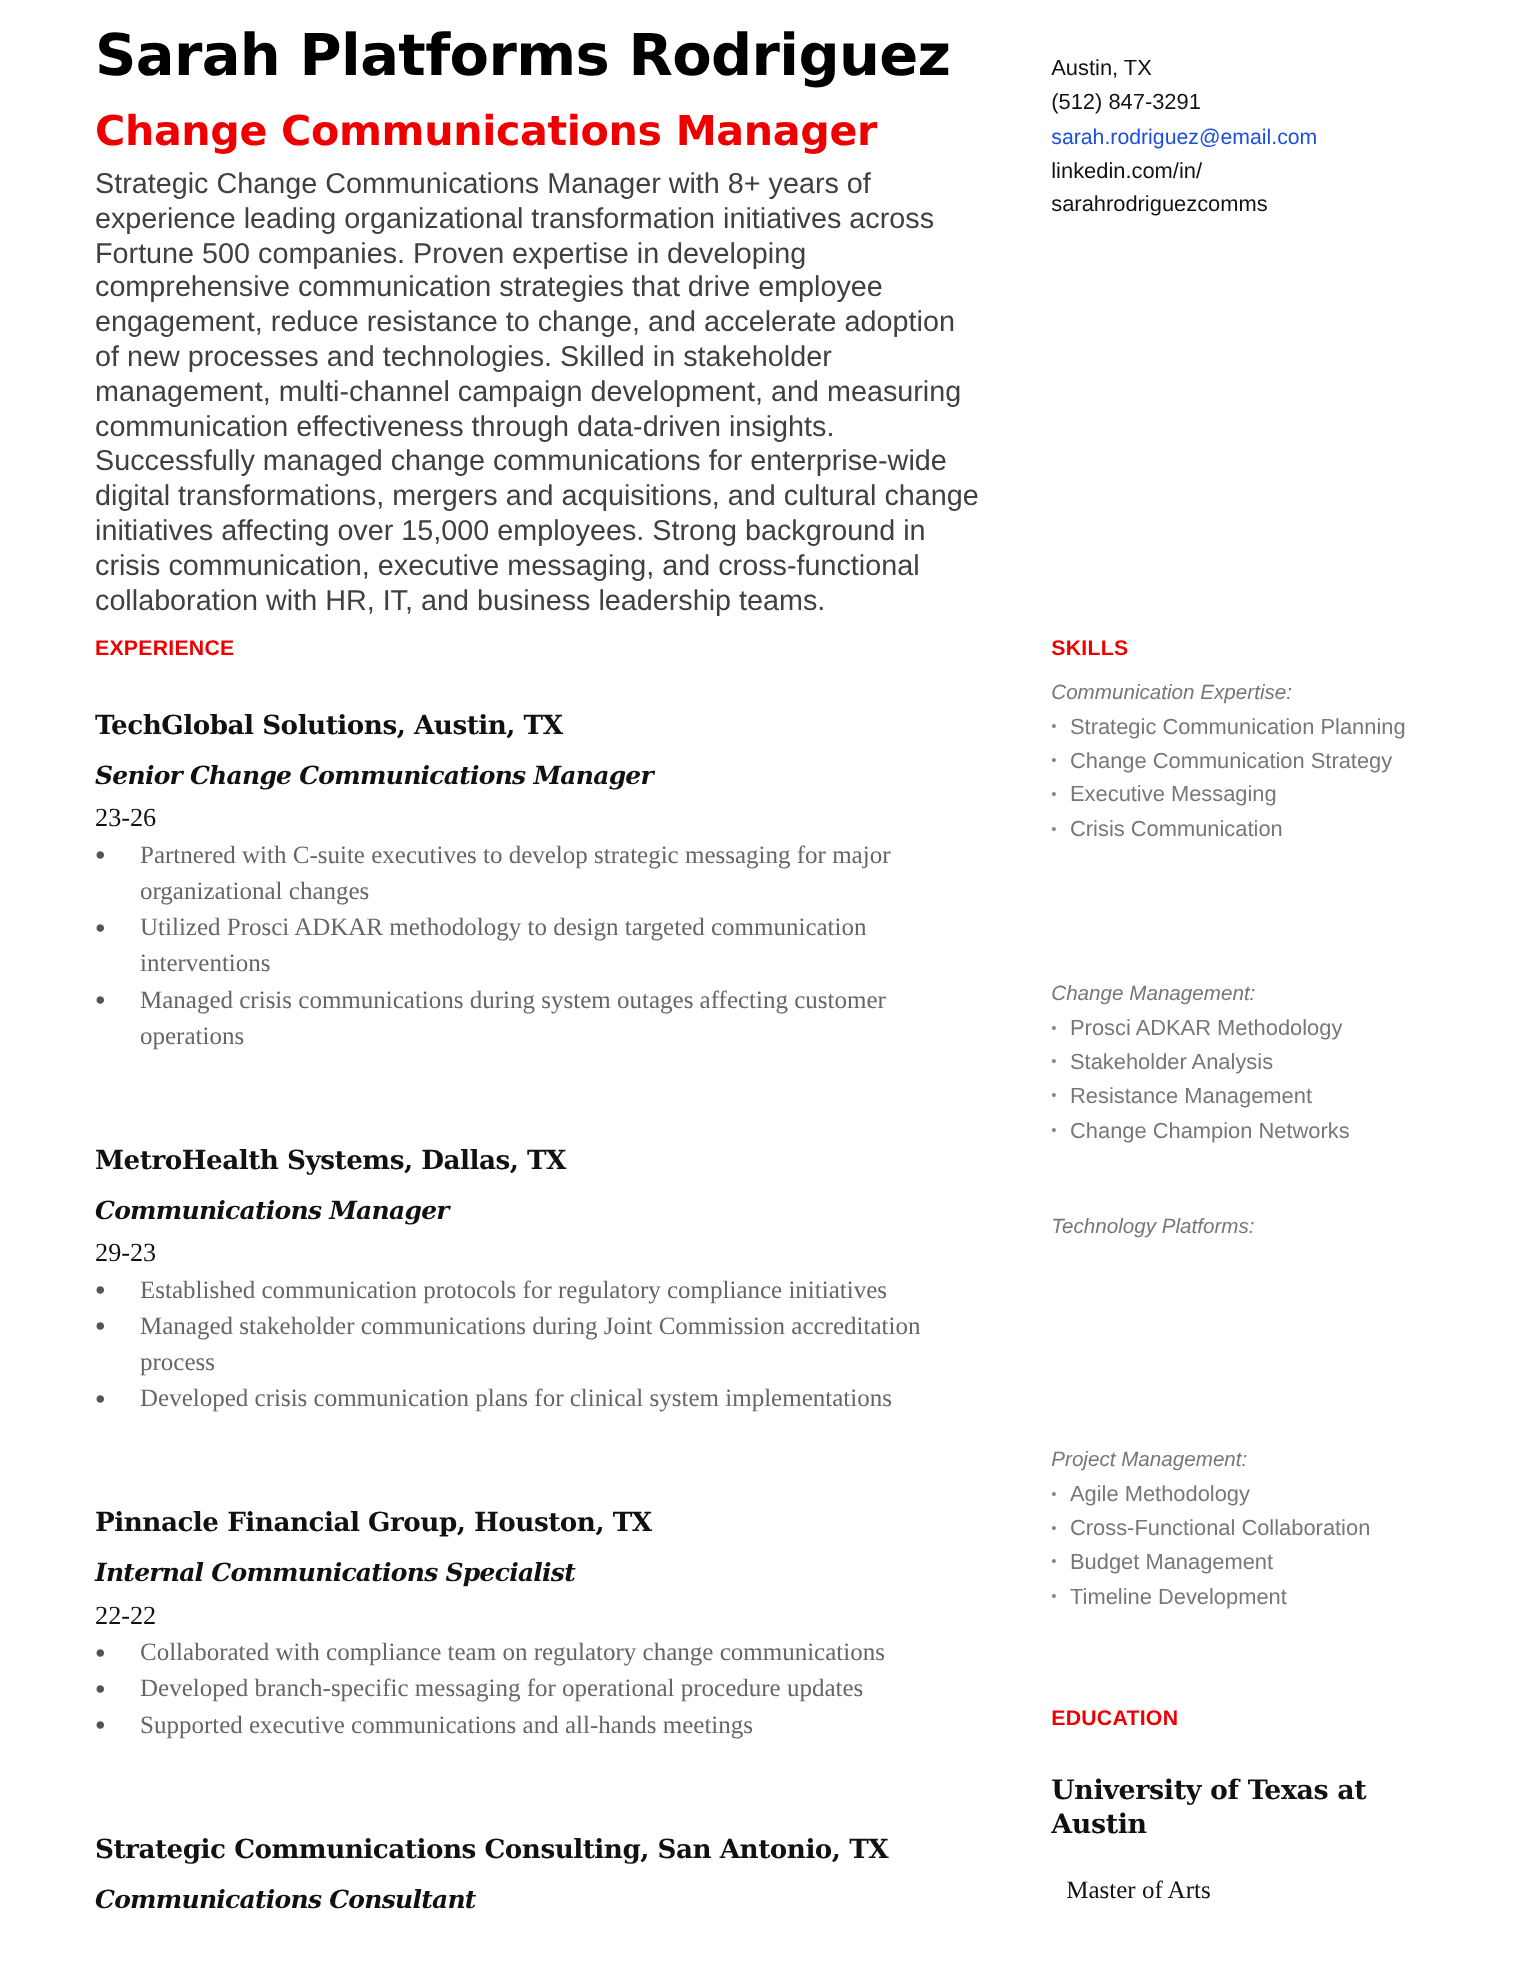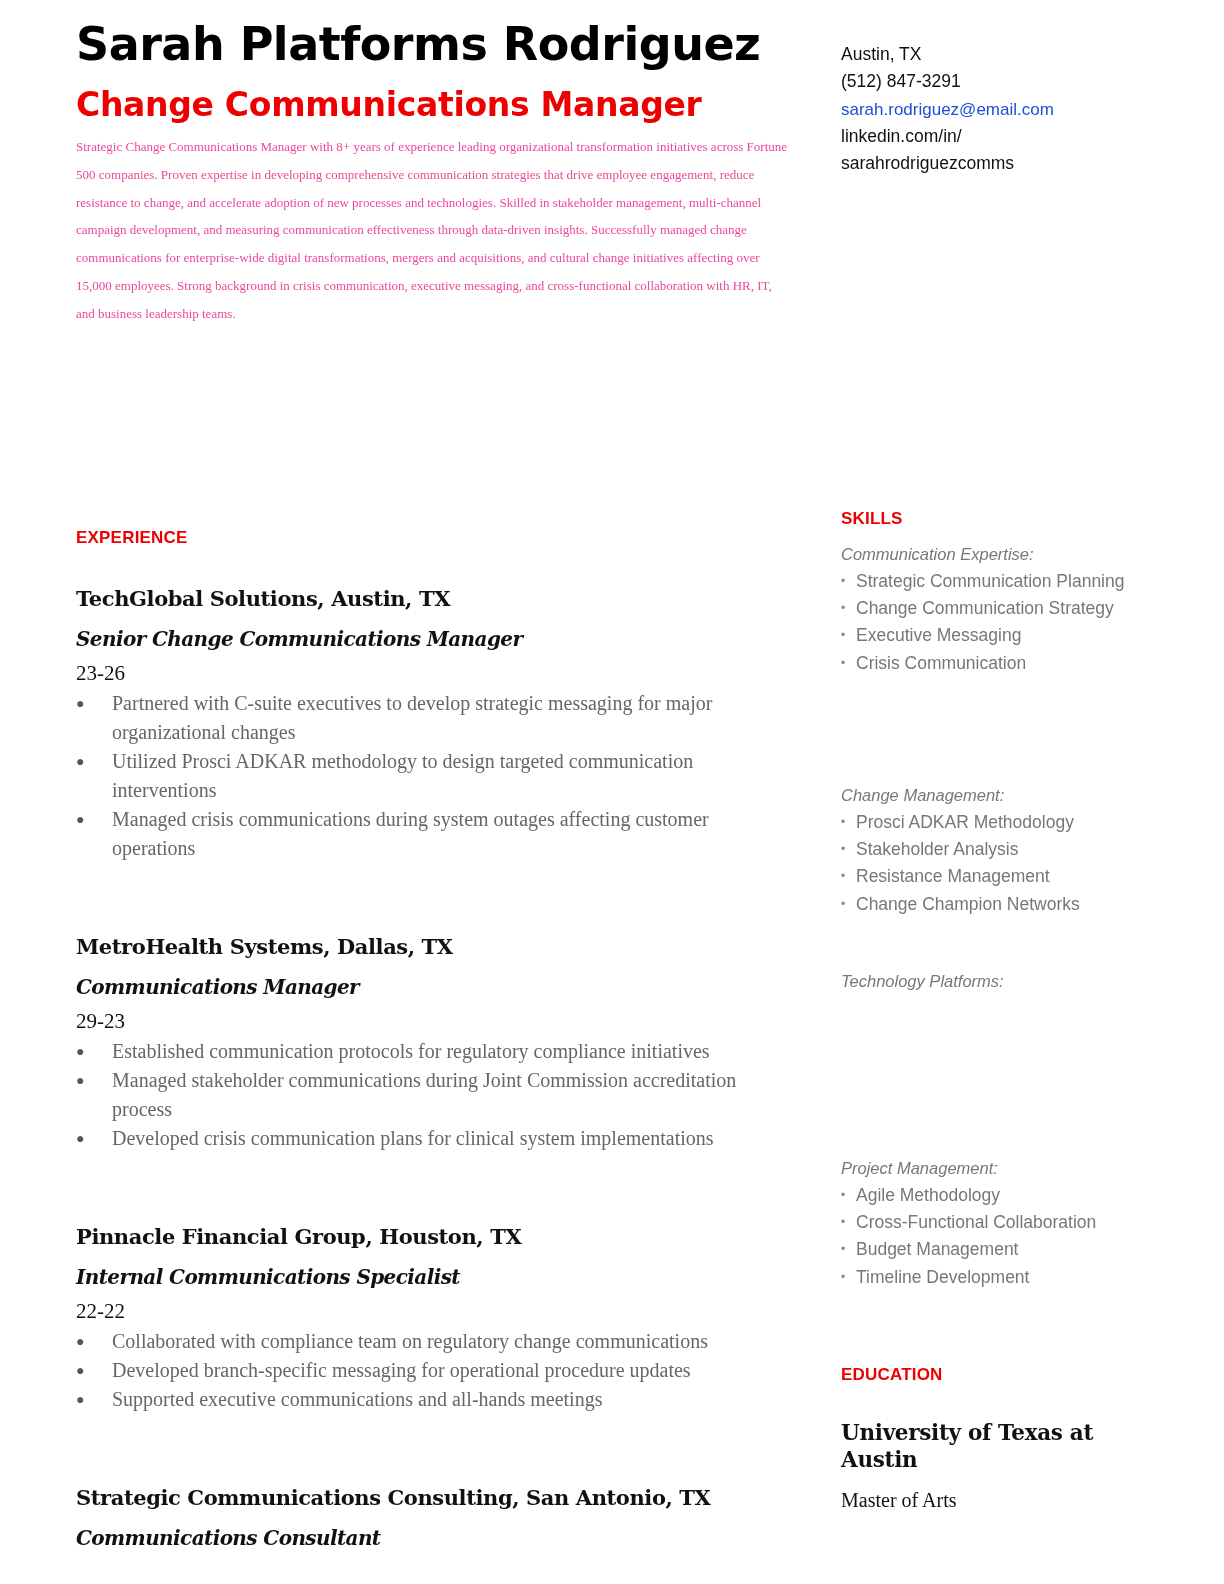--- a/index.html
+++ b/index.html
@@ -4,50 +4,50 @@
 <style>
   html, body { margin: 0; padding: 0; background: #ffffff; }
   body { width: 1224px; height: 1584px; position: relative; overflow: hidden; color: #000; }
   .page { position: absolute; left: 0; top: 0; width: 1224px; height: 1584px; }
 
   .name { position: absolute; left: 76px; top: 14px; margin: 0;
     font-family: "DejaVu Sans", sans-serif; font-weight: bold; font-size: 46px; letter-spacing: -0.5px; line-height: 60px; color: #000; }
   .title { position: absolute; left: 76px; top: 82px; margin: 0;
     font-family: "DejaVu Sans", sans-serif; font-weight: bold; font-size: 33px; letter-spacing: -0.3px; line-height: 46px; color: #ee0000; }
   .summary { position: absolute; left: 76px; top: 133px; width: 712px; margin: 0;
-    font-family: Liberation Serif, serif; font-size: 13px; line-height: 27.8px; color: #ec4899; }
+    font-family: Liberation Sans, sans-serif; font-size: 23px; line-height: 27.8px; color: #404040; }
 
   .contact { position: absolute; left: 841px; top: 41px; width: 300px;
     font-family: "Liberation Sans", sans-serif; font-size: 17.5px; line-height: 27.3px; color: #111; }
   .contact div { white-space: nowrap; }
   .contact .email { color: #1d4ed8; font-family: Liberation Sans, sans-serif; font-size: 17px; }
 
   .section-heading { margin: 0; font-family: "Liberation Sans", sans-serif; font-weight: bold;
     font-size: 17px; color: #ee0000; letter-spacing: 0.2px; }
 
-  .experience { position: absolute; left: 76px; top: 528px; width: 720px; }
+  .experience { position: absolute; left: 76px; top: 509px; width: 720px; }
   .job { position: absolute; left: 0; width: 720px; }
   .job .company { margin: 0; font-family: "DejaVu Serif", serif; font-weight: bold; font-size: 21px; line-height: 30px; color: #111; letter-spacing: -0.4px; }
   .job .role { margin: 10px 0 0 0; font-family: "DejaVu Serif", serif; font-style: italic; font-weight: bold; font-size: 20px; line-height: 30px; color: #111; letter-spacing: -0.6px; }
   .job .dates { margin: 5px 0 0 0; font-family: "Liberation Serif", serif; font-size: 21px; line-height: 28px; color: #111; }
   .job ul { list-style: none; margin: 2px 0 0 0; padding: 0; }
   .job li { position: relative; padding-left: 36px; font-family: "Liberation Serif", serif; font-size: 20px; line-height: 29px; color: #666; }
   .job li .bullet { position: absolute; left: 0; top: 0; color: #555; font-size: 14px; }
 
   .skills { position: absolute; left: 841px; top: 509px; width: 300px; }
   .skill-group { position: absolute; left: 0; width: 300px; font-family: "Liberation Sans", sans-serif; }
   .skill-group .cat { margin: 0; font-style: italic; font-size: 16.5px; line-height: 27px; color: #777; }
   .skill-group ul { list-style: none; margin: 0; padding: 0; }
   .skill-group li { font-size: 17.5px; line-height: 27.2px; color: #777; }
   .skill-group li .dot { display: inline-block; width: 15px; color: #888; font-size: 12px; vertical-align: 2px; }
 
   .education { position: absolute; left: 841px; top: 1365px; width: 300px; }
   .school { margin: 0; position: absolute; left: 0; top: 54px; width: 280px;
     font-family: "DejaVu Serif", serif; font-weight: bold; font-size: 21.5px; line-height: 27px; color: #111; letter-spacing: -0.3px; }
-  .degree { margin: 0; position: absolute; left: 0; top: 122px;
+  .degree { margin: 12px; position: absolute; left: 0; top: 122px;
     font-family: "Liberation Serif", serif; font-size: 20px; line-height: 26px; color: #111; }
 </style>
 </head>
 <body>
 
 <div class="page">
 
   <h1 class="name">Sarah Platforms Rodriguez</h1>
   <h2 class="title">Change Communications Manager</h2>
   <p class="summary">Strategic Change Communications Manager with 8+ years of experience leading organizational transformation initiatives across Fortune 500 companies. Proven expertise in developing comprehensive communication strategies that drive employee engagement, reduce resistance to change, and accelerate adoption of new processes and technologies. Skilled in stakeholder management, multi-channel campaign development, and measuring communication effectiveness through data-driven insights. Successfully managed change communications for enterprise-wide digital transformations, mergers and acquisitions, and cultural change initiatives affecting over 15,000 employees. Strong background in crisis communication, executive messaging, and cross-functional collaboration with HR, IT, and business leadership teams.</p>

